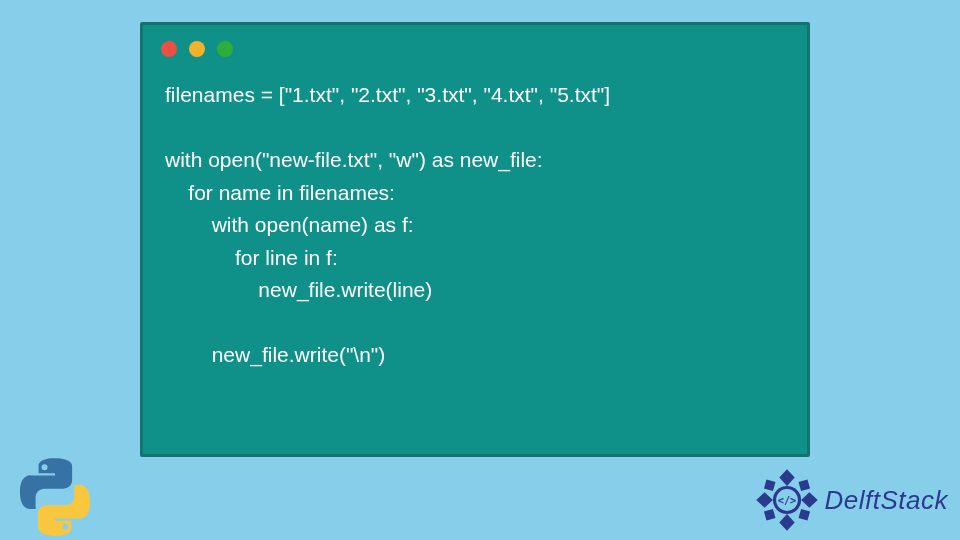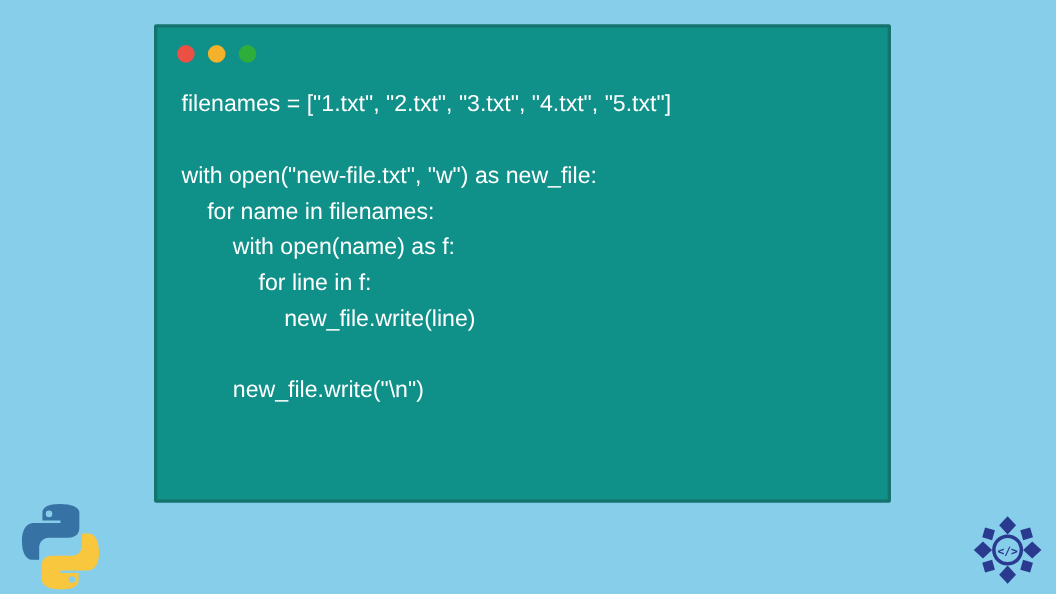--- a/index.html
+++ b/index.html
@@ -103,13 +103,14 @@
       <polygon points="72,50 85,38 98,50 85,62"></polygon>
       <polygon points="18,18 32,22 28,36 14,32"></polygon>
       <polygon points="82,18 86,32 72,36 68,22"></polygon>
       <polygon points="18,82 14,68 28,64 32,78"></polygon>
       <polygon points="82,82 68,78 72,64 86,68"></polygon>
     </g>
     <circle cx="50" cy="50" r="22" fill="#2a3a8f"></circle>
     <circle cx="50" cy="50" r="17" fill="#87ceeb"></circle>
     <text x="50" y="57" text-anchor="middle" font-size="16" font-family="monospace" fill="#2a3a8f" font-weight="bold">&lt;/&gt;</text>
   </svg>
+  <span class="brand-text">DelftStack</span>
 </div>
 
 </body></html>

